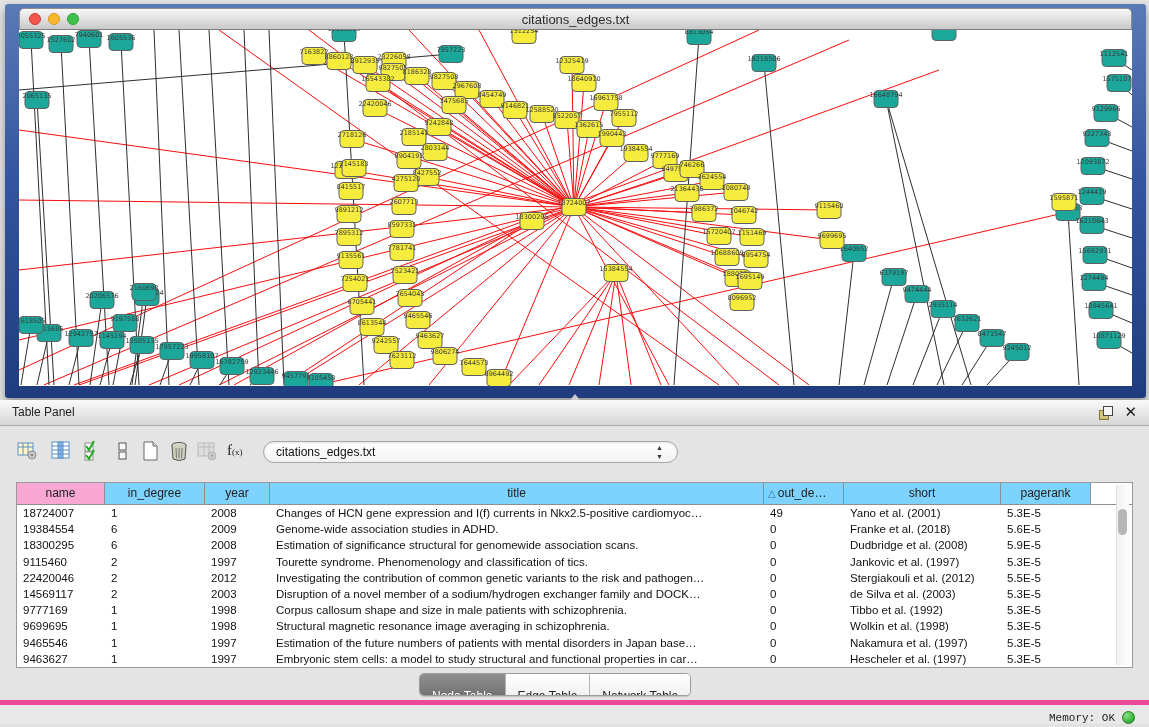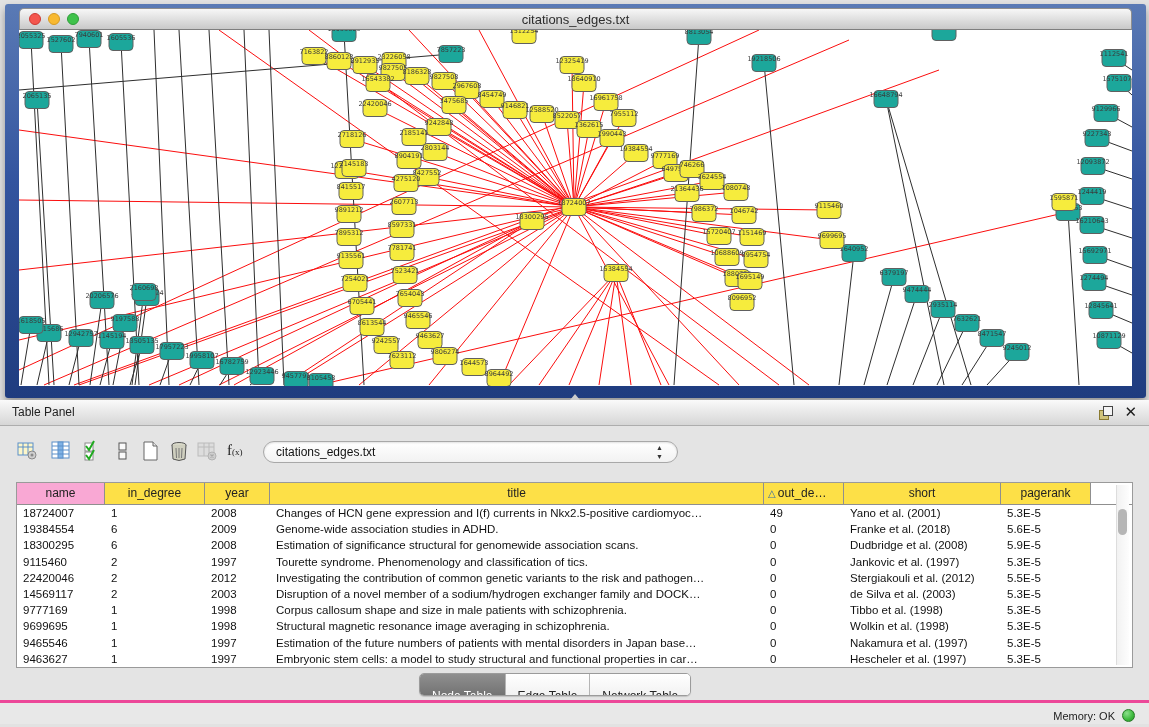--- a/index.html
+++ b/index.html
@@ -62,21 +62,21 @@
   }
   .combo-text{position:absolute;left:12px;top:3px;font-size:12px;color:#111;}
   .combo-arrows{position:absolute;right:14px;top:1px;font-size:7px;line-height:9px;color:#333;text-align:center;}
   
   .tablebox{
     position:absolute;left:16px;top:56px;width:1117px;height:186px;
     background:#ffffff;border:1px solid #9a9a9a;box-sizing:border-box;overflow:hidden;
   }
   .thead{display:flex;height:21px;border-bottom:1px solid #8f8f8f;background:#fff;}
   .th{
-    box-sizing:border-box;border-right:1px solid #8f8f8f;background:#fde047;
+    box-sizing:border-box;border-right:1px solid #8f8f8f;background:#7dd3fc;
     font-size:12px;color:#222;text-align:center;line-height:20px;
     white-space:nowrap;overflow:hidden;flex:none;
   }
   .th.namecol{background:#f9a8d4;}
   .th.sortcol{text-align:left;padding-left:4px;}
   .sort-glyph{color:#3a6ea5;font-size:10px;margin-right:2px;}
   .c0{width:88px}.c1{width:100px}.c2{width:65px}.c3{width:494px}.c4{width:80px}.c5{width:157px}.c6{width:90px}
   .trow{display:flex;height:16.2px;font-size:11.5px;color:#111;}
   .td{box-sizing:border-box;padding-left:6px;white-space:nowrap;overflow:hidden;flex:none;line-height:16px;}
   .vscroll{
@@ -93,21 +93,21 @@
   }
   .seg{
     font-size:12px;color:#222;line-height:21px;padding:12px 12px;
     border-right:1px solid #b5b5b5;background:linear-gradient(#ffffff,#f0f0f0);
   }
   .seg:last-child{border-right:none;}
   .seg.selected{background:linear-gradient(#8f8f8f,#6f6f6f);color:#fff;}
   
   .statusbar{
     position:absolute;left:0;top:700px;width:1149px;height:24px;
-    background:#e8e8e8;border-top:3px solid #ec4899;box-sizing:border-box;
+    background:#e8e8e8;border-top:5px solid #ec4899;box-sizing:border-box;font-family:Liberation Mono, monospace;
   }
   .memtext{position:absolute;right:34px;top:7px;font-size:11px;color:#222;}
   .memdot{
     position:absolute;right:14px;top:6px;width:13px;height:13px;border-radius:50%;
     background:radial-gradient(circle at 35% 30%,#8ce08c,#3cb93c 60%,#2a8f2a);
     border:1px solid #267a26;box-sizing:border-box;
   }
   .grip{
     position:absolute;left:570px;top:394px;width:0;height:0;
     border-left:5px solid transparent;border-right:5px solid transparent;
@@ -872,21 +872,21 @@
           <div class="td c4">0</div>
           <div class="td c5">de Silva et al. (2003)</div>
           <div class="td c6">5.3E-5</div>
         </div>
         <div class="trow">
           <div class="td c0">9777169</div>
           <div class="td c1">1</div>
           <div class="td c2">1998</div>
           <div class="td c3">Corpus callosum shape and size in male patients with schizophrenia.</div>
           <div class="td c4">0</div>
-          <div class="td c5">Tibbo et al. (1998)</div>
+          <div class="td c5">Tibbo et al. (1992)</div>
           <div class="td c6">5.3E-5</div>
         </div>
         <div class="trow">
           <div class="td c0">9699695</div>
           <div class="td c1">1</div>
           <div class="td c2">1998</div>
           <div class="td c3">Structural magnetic resonance image averaging in schizophrenia.</div>
           <div class="td c4">0</div>
           <div class="td c5">Wolkin et al. (1998)</div>
           <div class="td c6">5.3E-5</div>

